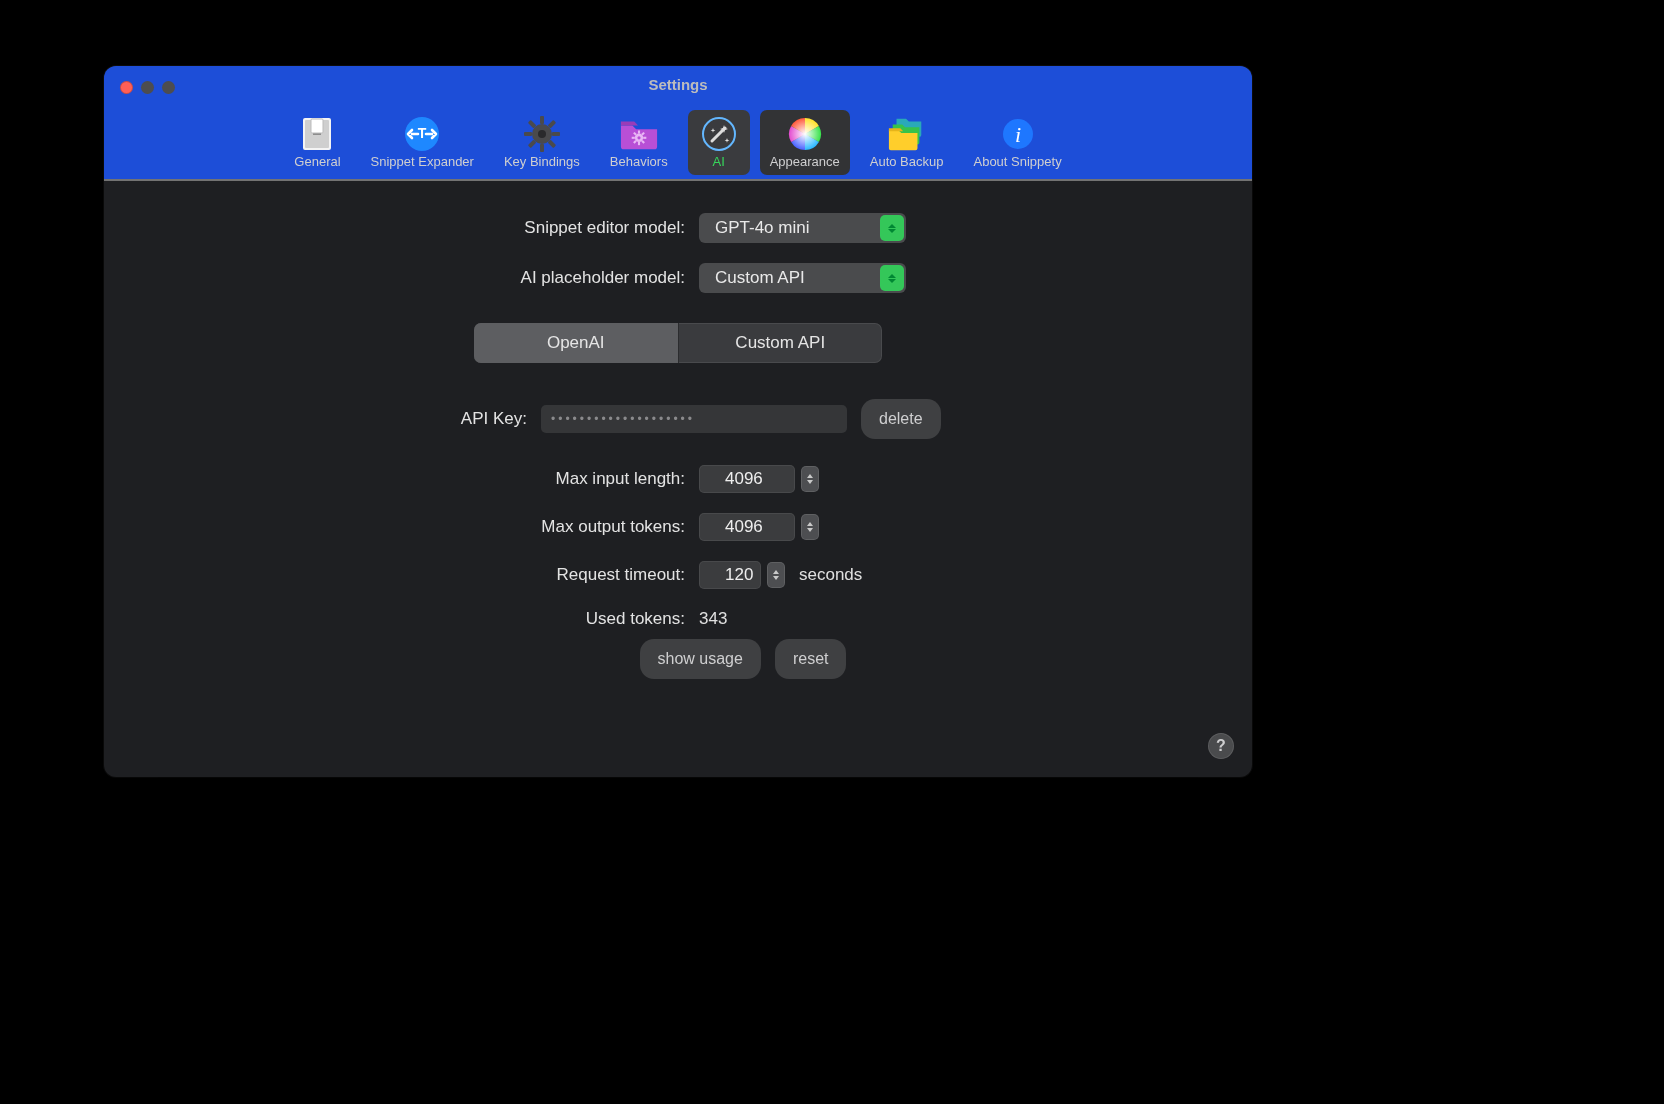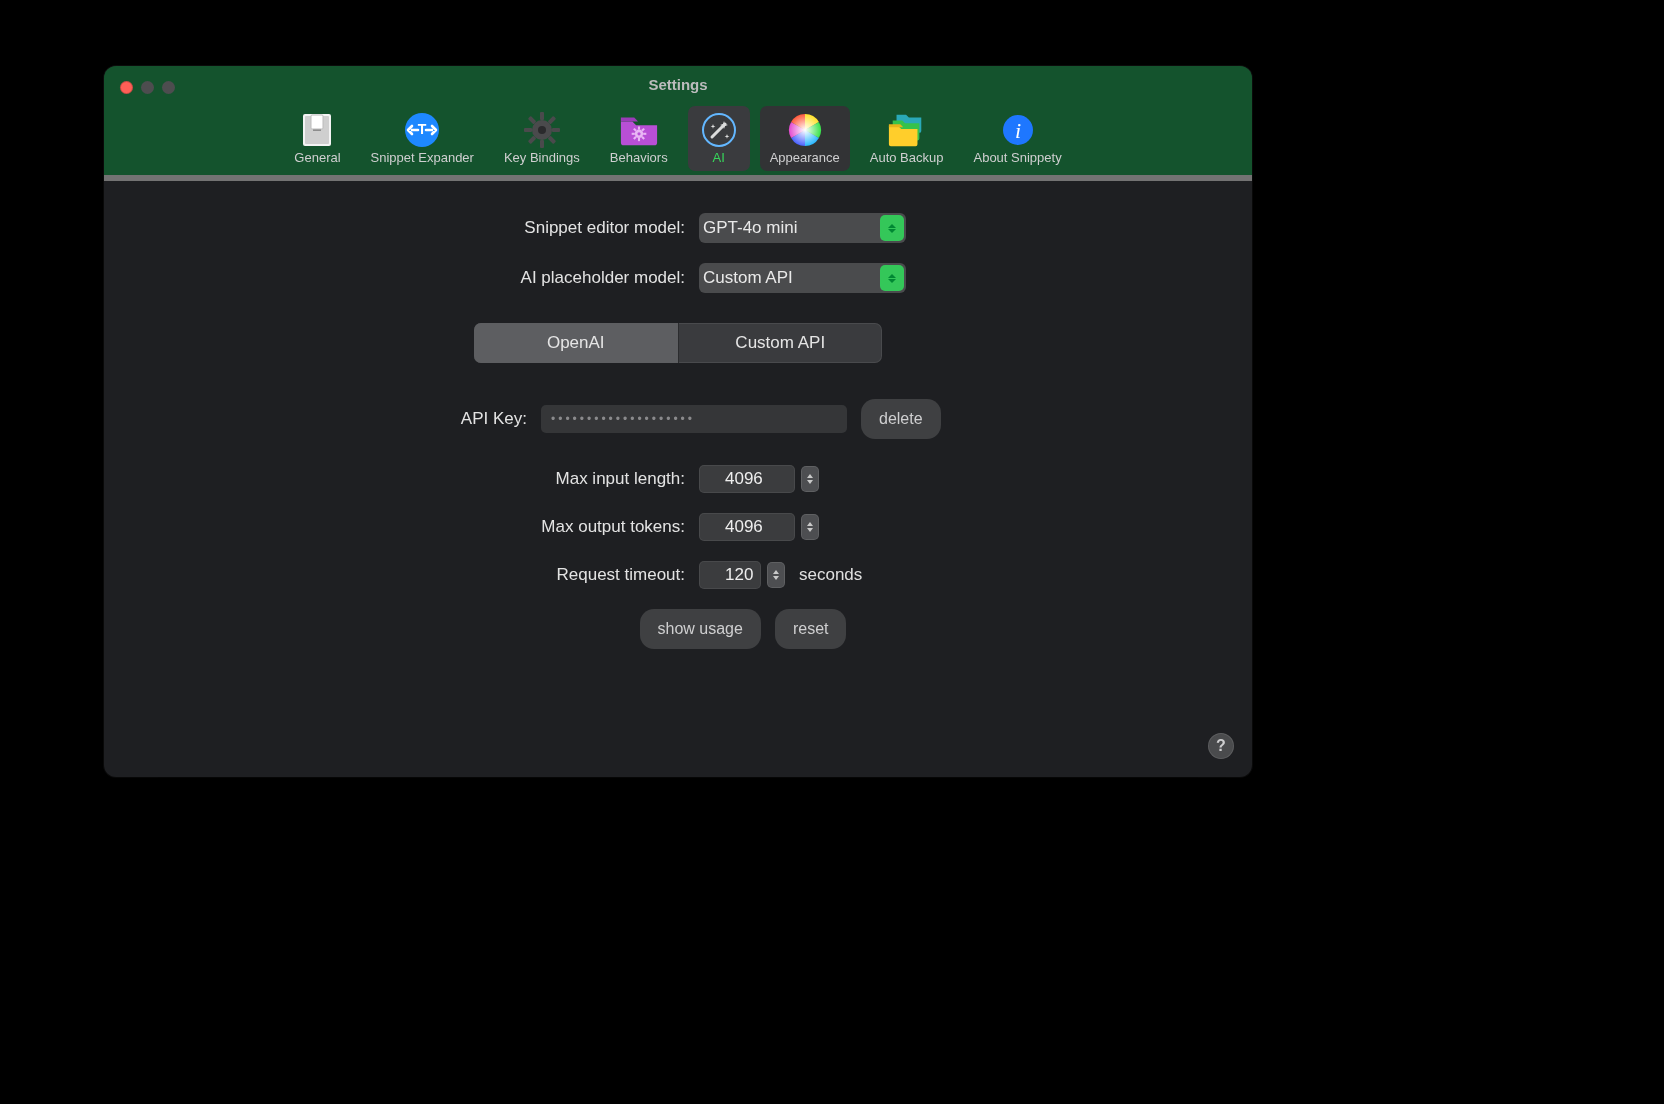--- a/index.html
+++ b/index.html
@@ -18,22 +18,22 @@
     width: 1148px;
     height: 711px;
     background: #1e1f22;
     border-radius: 12px;
     box-shadow: 0 25px 60px rgba(0,0,0,.6), 0 0 0 1px rgba(255,255,255,.05);
     overflow: hidden;
   }
   .titlebar {
     position: relative;
     height: 115px;
-    background: #14532d;
-    border-bottom: 6px solid #737373;
+    background: #1d4ed8;
+    border-bottom: 2px solid #737373;
   }
   .traffic {
     position: absolute;
     left: 16px; top: 15px;
     display: flex; gap: 8px;
   }
   .traffic .dot {
     width: 13px; height: 13px; border-radius: 50%;
   }
   .dot.red { background: #ff5f57; box-shadow: inset 0 0 0 1px rgba(0,0,0,.2);}
@@ -96,21 +96,21 @@
     color: #e3e3e3;
   }
   .row .value { display:flex; align-items:center; gap: 14px; font-size:17px; }
   .row.tight { margin-bottom: 10px; }
 
   .select {
     width: 207px; height: 30px;
     background: #4a4b4d;
     border-radius: 6px;
     display: flex; align-items: center;
-    padding-left: 4px;
+    padding-left: 16px;
     font-size: 17px;
     color: #e9e9e9;
     position: relative;
   }
   .select .arrows {
     position: absolute; right: 2px; top: 2px; bottom: 2px;
     width: 24px;
     background:#34c759;
     border-radius: 5px;
     display:flex; flex-direction:column; align-items:center; justify-content:center;
@@ -412,20 +412,26 @@
 
     <div class="row">
       <div class="label">Request timeout:</div>
       <div class="value" style="gap:6px">
         <div class="numfield w2">120</div>
         <div class="stepper"></div>
         <span class="pill-text" style="margin-left:8px">seconds</span>
       </div>
     </div>
 
+    <div class="row tight">
+      <div class="label">Used tokens:</div>
+      <div class="value">
+        <span class="pill-text">343</span>
+      </div>
+    </div>
 
     <div class="actions">
       <div class="btn">show usage</div>
       <div class="btn">reset</div>
     </div>
 
   </div>
 
   <div class="help">?</div>
 

